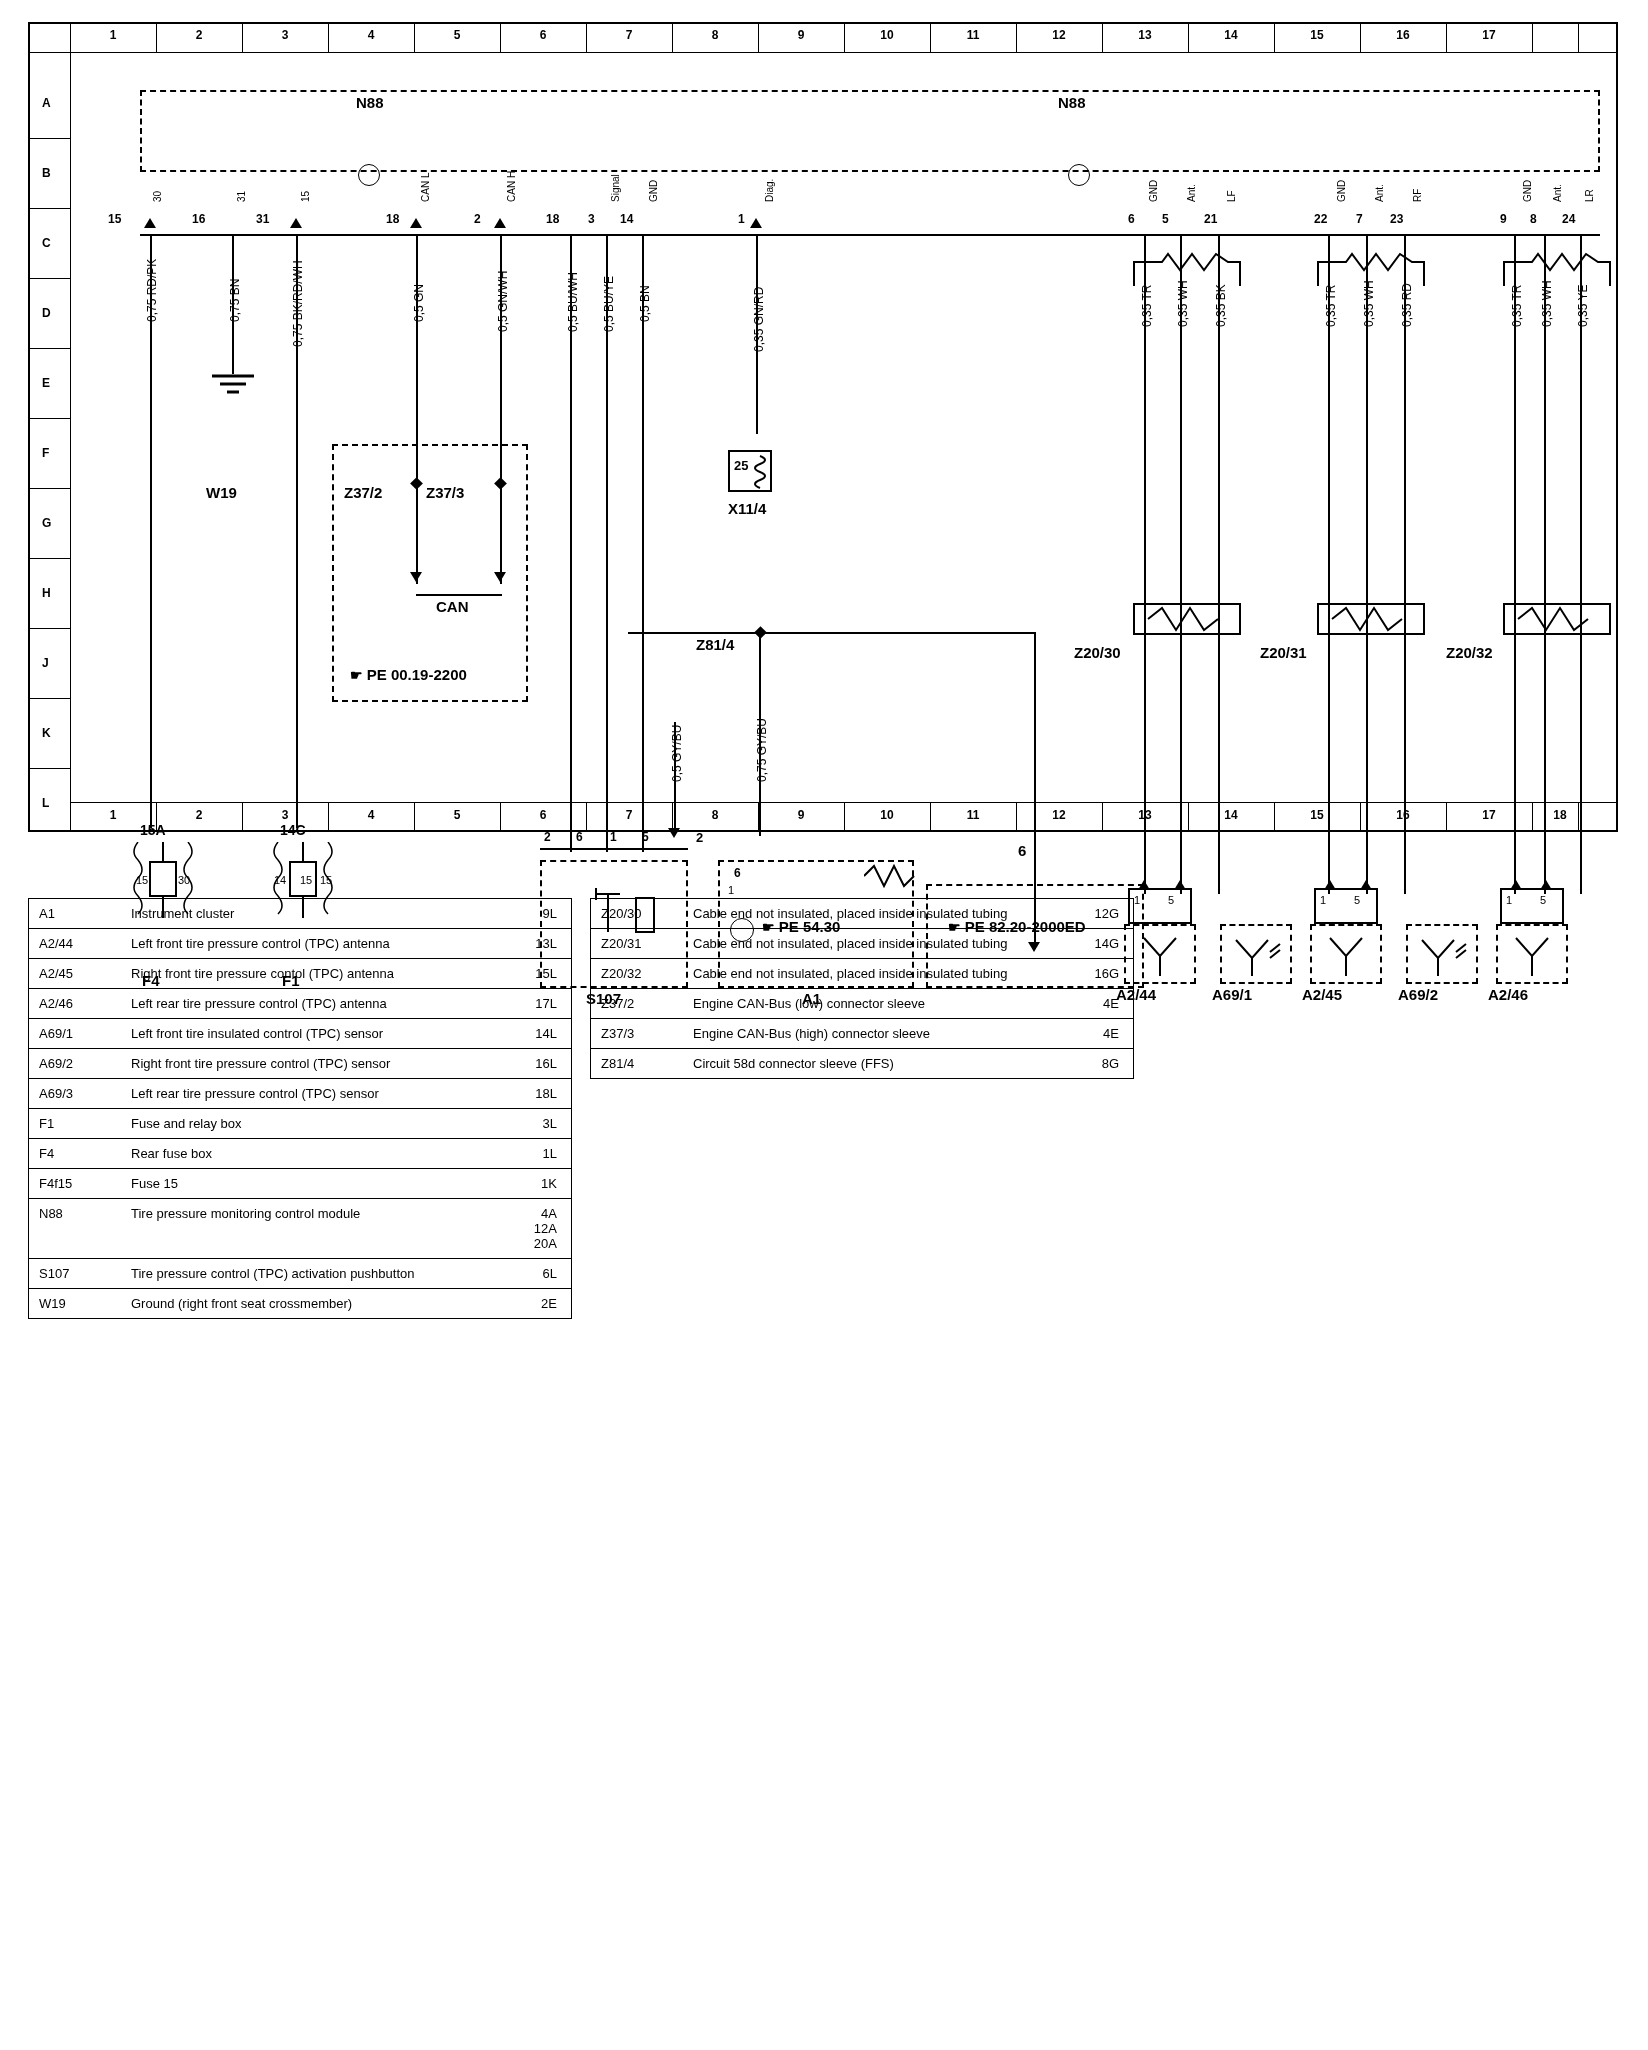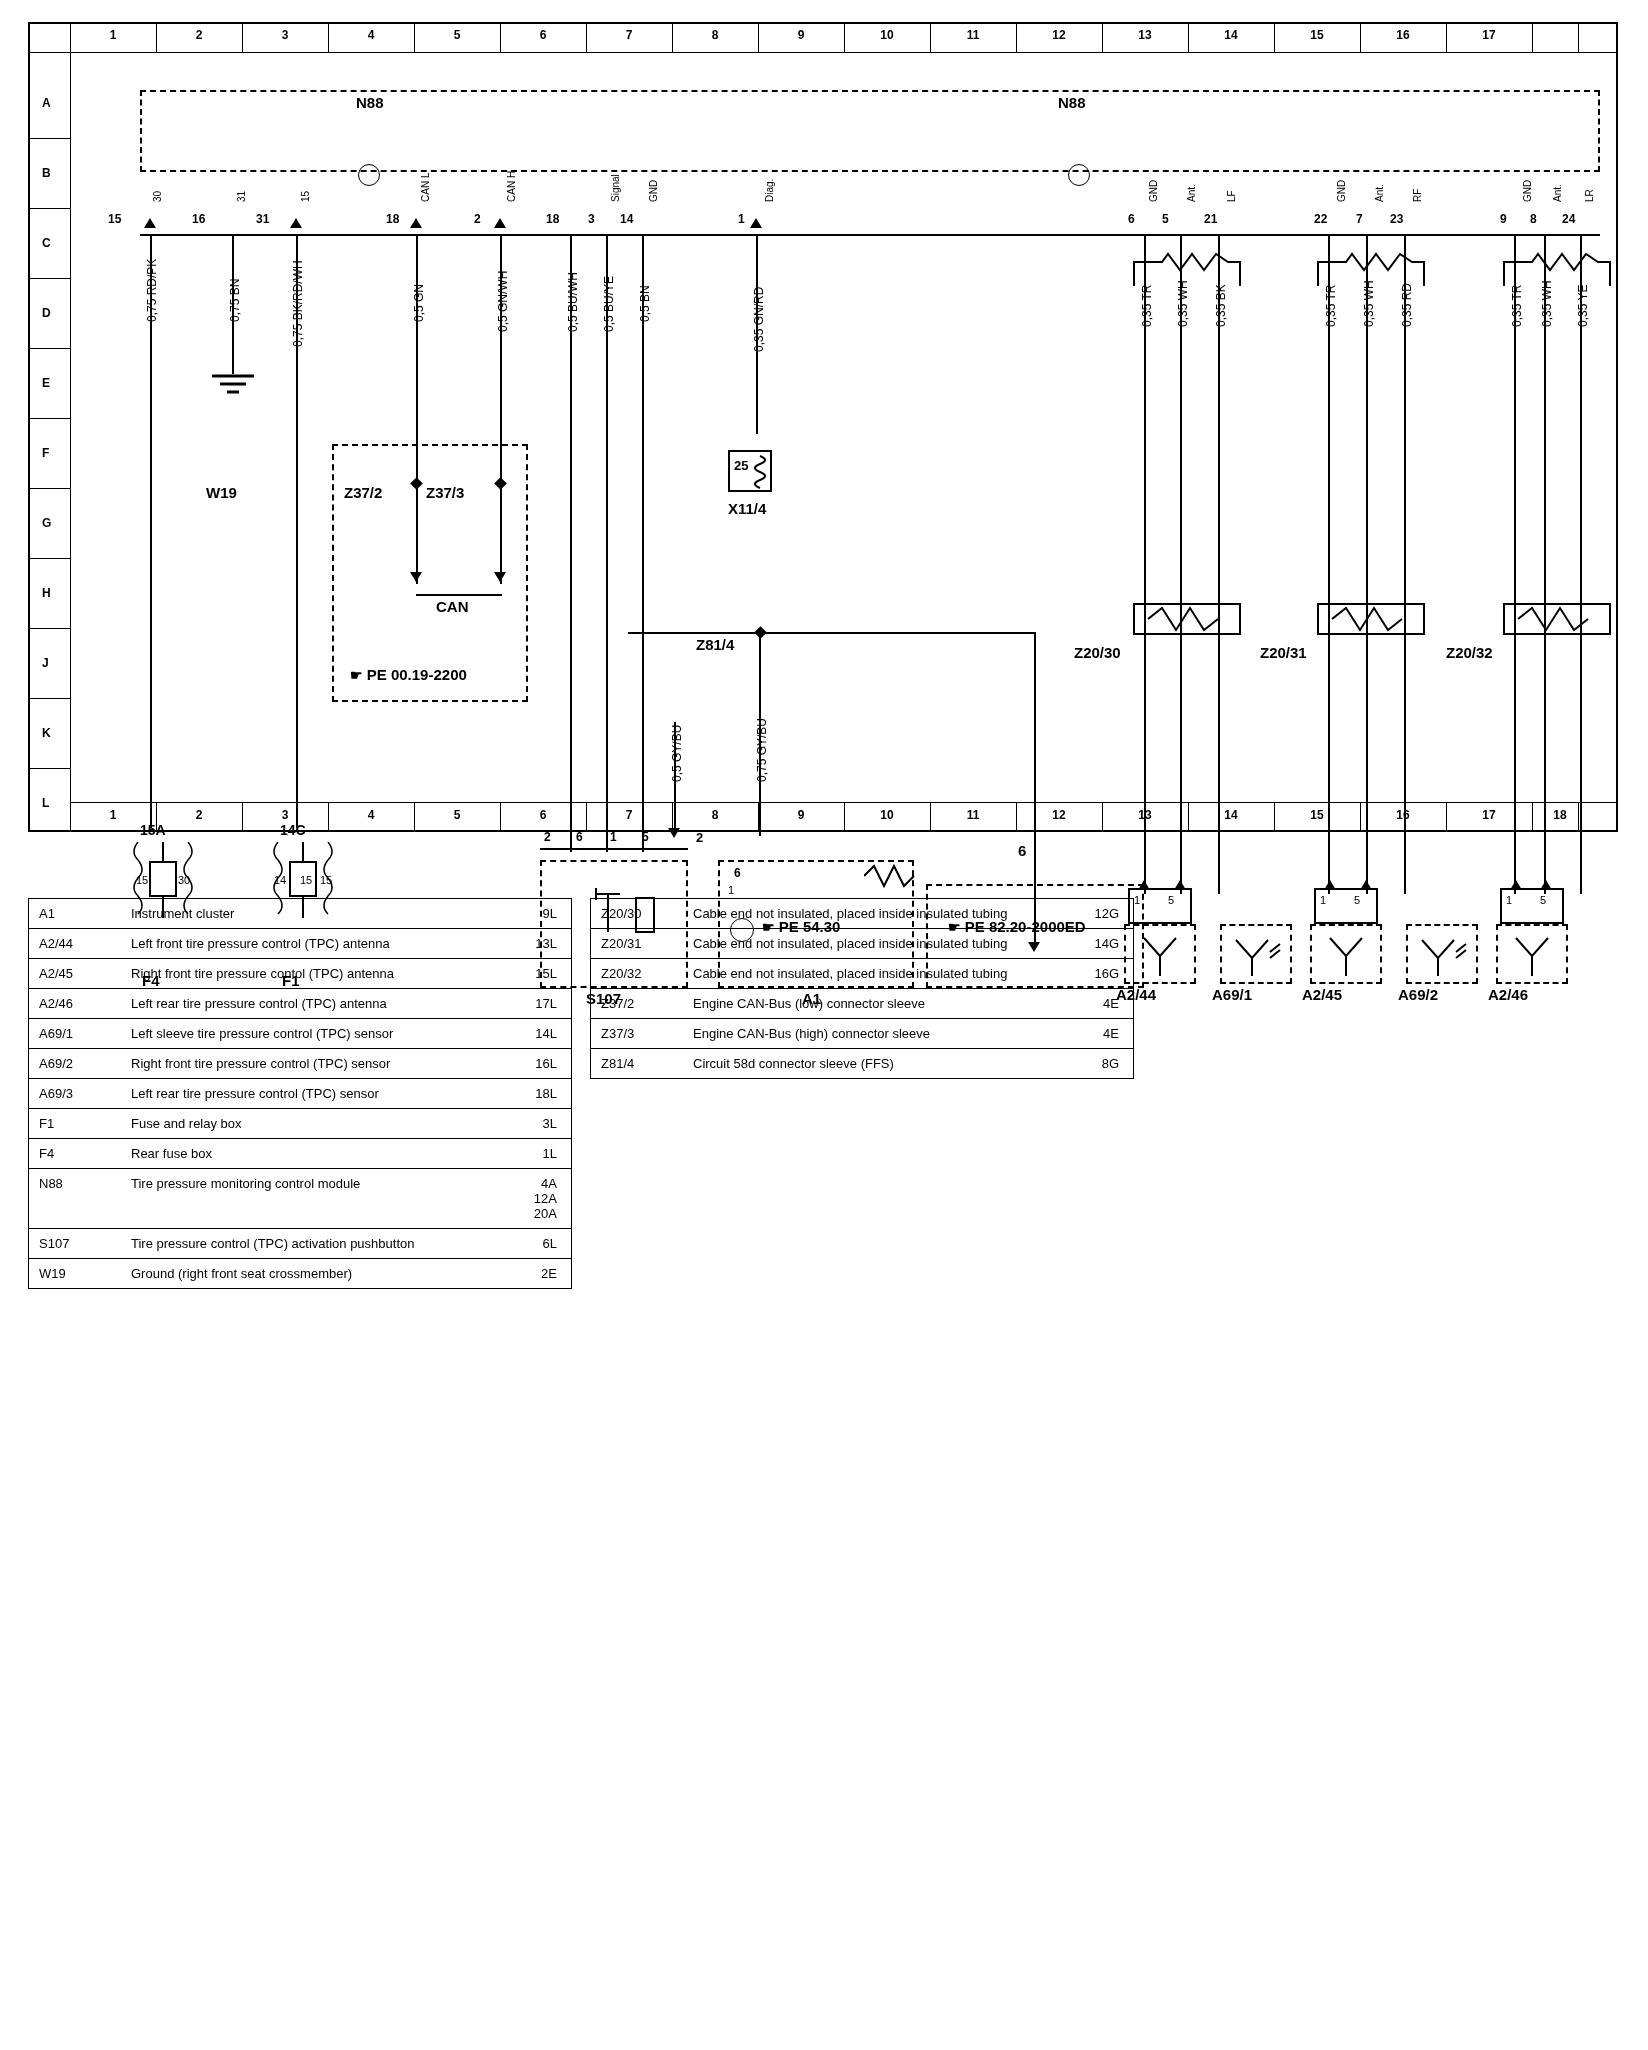--- a/index.html
+++ b/index.html
@@ -434,21 +434,21 @@
           <td class="c-desc">Right front tire pressure contol (TPC) antenna</td>
           <td class="c-loc">15L</td>
         </tr>
         <tr>
           <td class="c-id">A2/46</td>
           <td class="c-desc">Left rear tire pressure control (TPC) antenna</td>
           <td class="c-loc">17L</td>
         </tr>
         <tr>
           <td class="c-id">A69/1</td>
-          <td class="c-desc">Left sleeve tire pressure control (TPC) sensor</td>
+          <td class="c-desc">Left front tire insulated control (TPC) sensor</td>
           <td class="c-loc">14L</td>
         </tr>
         <tr>
           <td class="c-id">A69/2</td>
           <td class="c-desc">Right front tire pressure control (TPC) sensor</td>
           <td class="c-loc">16L</td>
         </tr>
         <tr>
           <td class="c-id">A69/3</td>
           <td class="c-desc">Left rear tire pressure control (TPC) sensor</td>
@@ -456,20 +456,25 @@
         </tr>
         <tr>
           <td class="c-id">F1</td>
           <td class="c-desc">Fuse and relay box</td>
           <td class="c-loc">3L</td>
         </tr>
         <tr>
           <td class="c-id">F4</td>
           <td class="c-desc">Rear fuse box</td>
           <td class="c-loc">1L</td>
+        </tr>
+        <tr>
+          <td class="c-id">F4f15</td>
+          <td class="c-desc">Fuse 15</td>
+          <td class="c-loc">1K</td>
         </tr>
         <tr>
           <td class="c-id">N88</td>
           <td class="c-desc">Tire pressure monitoring control module</td>
           <td class="c-loc">4A<br>12A<br>20A</td>
         </tr>
         <tr>
           <td class="c-id">S107</td>
           <td class="c-desc">Tire pressure control (TPC) activation pushbutton</td>
           <td class="c-loc">6L</td>

